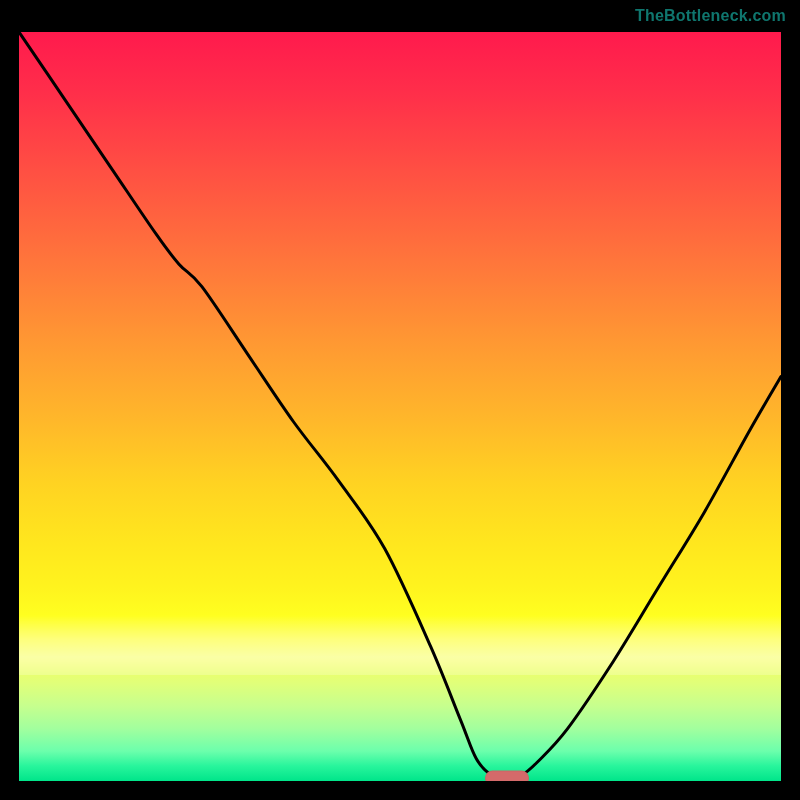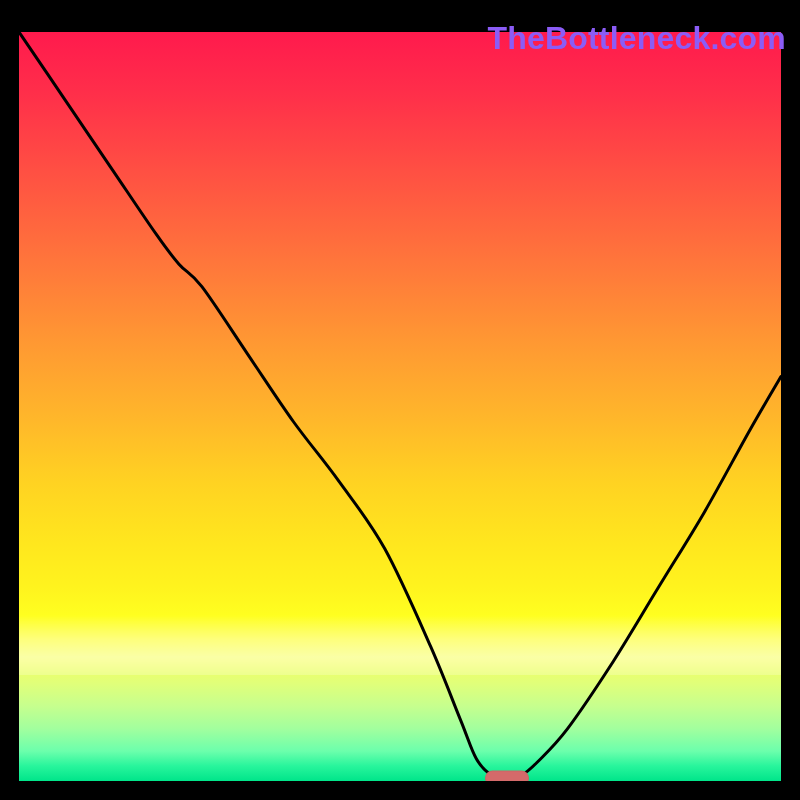--- a/index.html
+++ b/index.html
@@ -11,26 +11,26 @@
     overflow: hidden;
   }
   .frame {
     position: relative;
     width: 800px;
     height: 800px;
     background: #000;
   }
   .watermark {
     position: absolute;
-    top: 20px;
+    top: 7px;
     right: 14px;
     font-family: Arial, Helvetica, sans-serif;
-    font-size: 32px;
+    font-size: 16px;
     font-weight: 600;
-    color: #8b5cf6;
+    color: #0f766e;
     letter-spacing: 0.2px;
     z-index: 10;
   }
   .plot-area {
     position: absolute;
     left: 19px;
     top: 32px;
     width: 762px;
     height: 749px;
     overflow: hidden;

